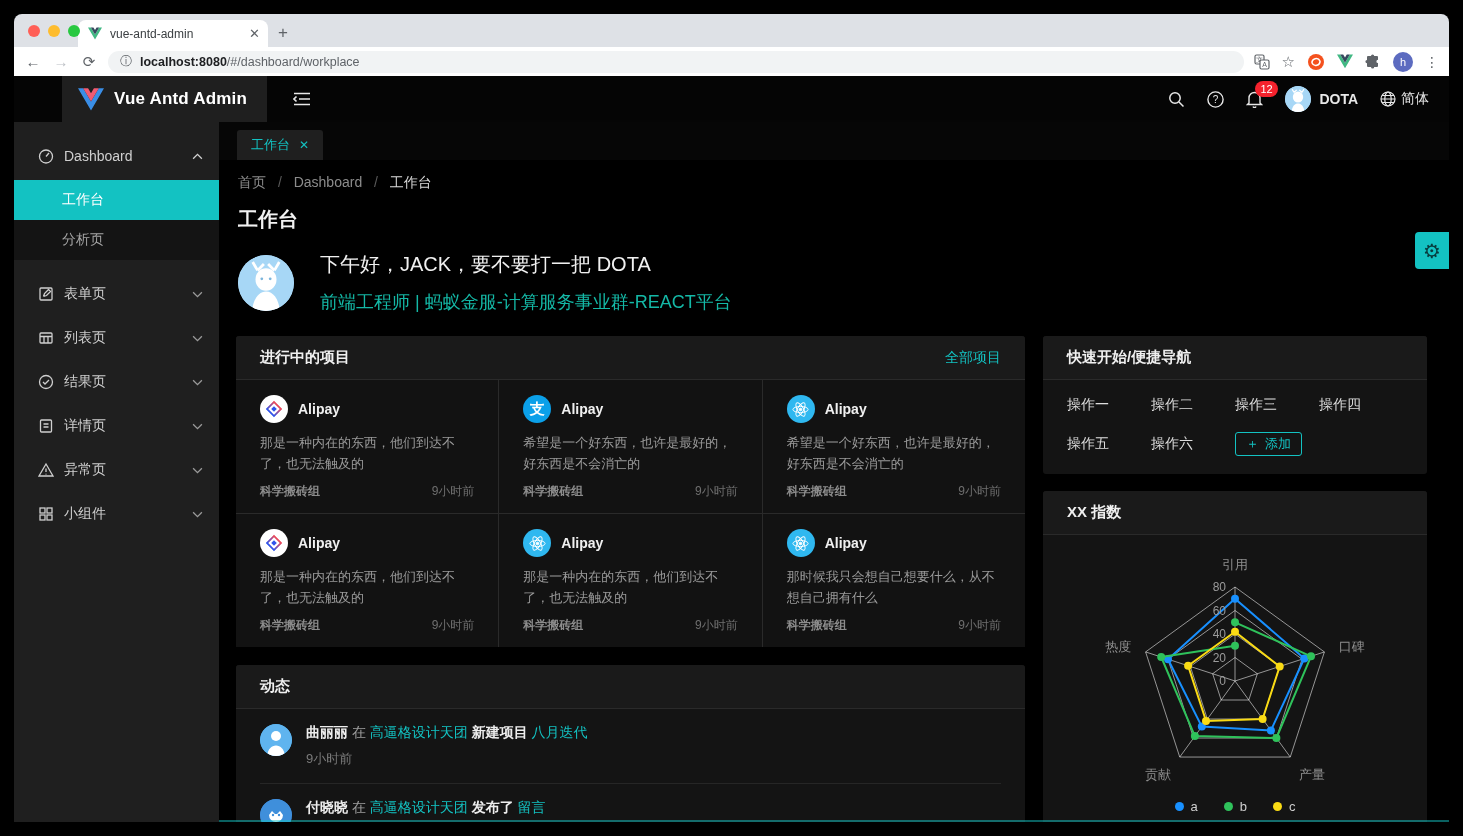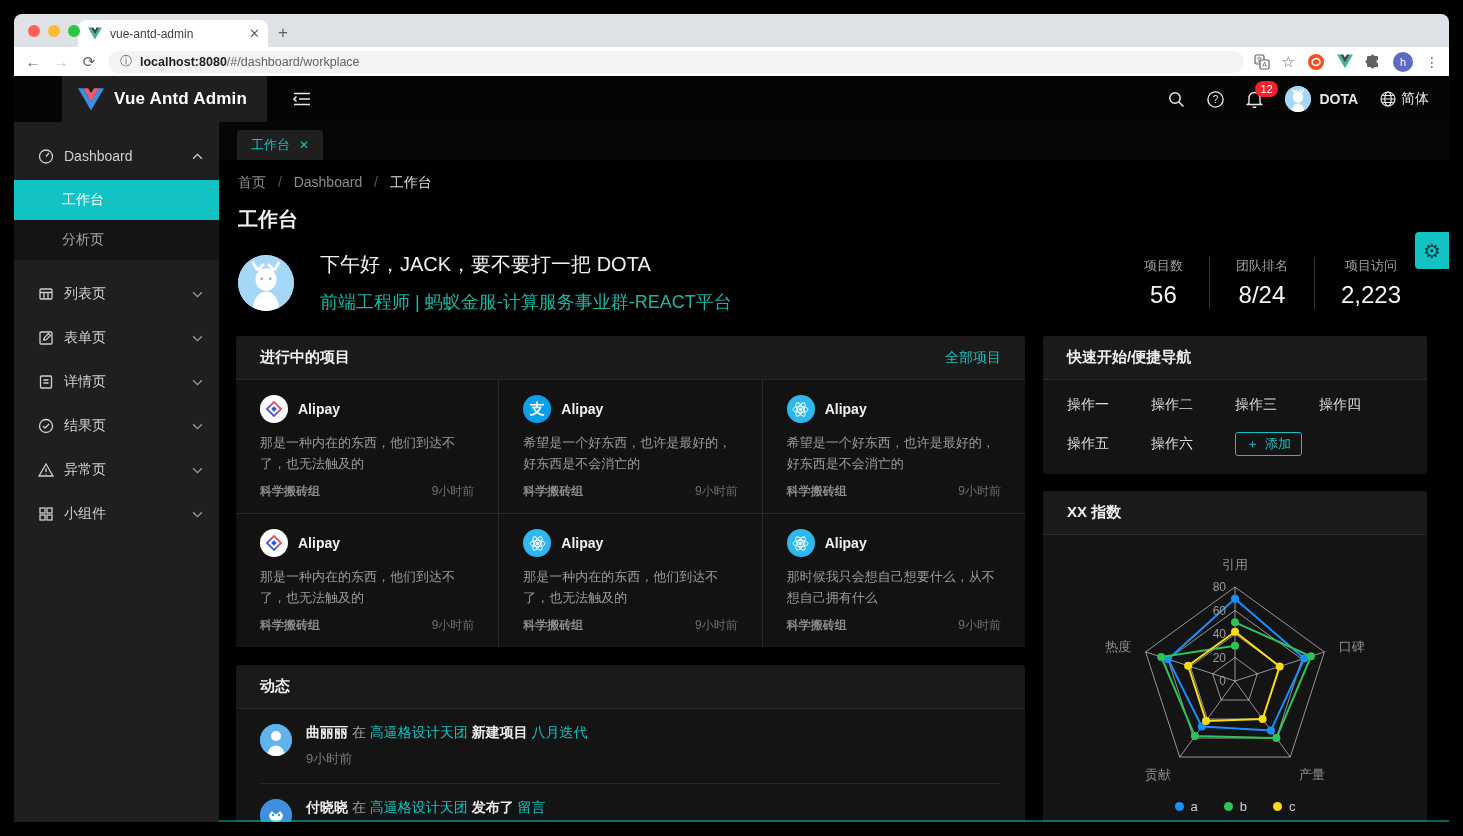--- a/index.html
+++ b/index.html
@@ -268,67 +268,67 @@
           </span>
         </div>
         <div class="submenu">
           <div class="smitem active">工作台</div>
           <div class="smitem">分析页</div>
         </div>
         <div style="height:10px"></div>
         <div class="mitem">
           <span>
               <svg width="16" height="16" viewBox="0 0 16 16" fill="none" stroke="#cfcfcf" stroke-width="1.3">
+                <rect x="2" y="2" width="12" height="12" rx="1"></rect>
+                <path d="m5.5 10.5 1-3 4-4 2 2-4 4-3 1"></path>
+              </svg>
+            </span>
+          <span class="lbl">表单页</span>
+          <span>
+              <svg width="11" height="7" viewBox="0 0 12 8" fill="none" stroke="#9a9a9a" stroke-width="1.5">
+                <path d="m1 1.5 5 5 5-5"></path>
+              </svg>
+            </span>
+        </div>
+        <div class="mitem">
+          <span>
+              <svg width="16" height="16" viewBox="0 0 16 16" fill="none" stroke="#cfcfcf" stroke-width="1.3">
                 <rect x="2" y="3" width="12" height="10" rx="1"></rect>
                 <path d="M2 6.5h12M6 6.5V13M10 6.5V13"></path>
               </svg>
             </span>
           <span class="lbl">列表页</span>
           <span>
               <svg width="11" height="7" viewBox="0 0 12 8" fill="none" stroke="#9a9a9a" stroke-width="1.5">
                 <path d="m1 1.5 5 5 5-5"></path>
               </svg>
             </span>
         </div>
         <div class="mitem">
           <span>
               <svg width="16" height="16" viewBox="0 0 16 16" fill="none" stroke="#cfcfcf" stroke-width="1.3">
-                <rect x="2" y="2" width="12" height="12" rx="1"></rect>
-                <path d="m5.5 10.5 1-3 4-4 2 2-4 4-3 1"></path>
-              </svg>
-            </span>
-          <span class="lbl">表单页</span>
+                <circle cx="8" cy="8" r="6.5"></circle>
+                <path d="m5 8 2 2 4-4"></path>
+              </svg>
+            </span>
+          <span class="lbl">结果页</span>
           <span>
               <svg width="11" height="7" viewBox="0 0 12 8" fill="none" stroke="#9a9a9a" stroke-width="1.5">
                 <path d="m1 1.5 5 5 5-5"></path>
               </svg>
             </span>
         </div>
         <div class="mitem">
           <span>
               <svg width="16" height="16" viewBox="0 0 16 16" fill="none" stroke="#cfcfcf" stroke-width="1.3">
                 <rect x="2.5" y="2" width="11" height="12" rx="1"></rect>
                 <path d="M5.5 6h5M5.5 9h5"></path>
               </svg>
             </span>
           <span class="lbl">详情页</span>
-          <span>
-              <svg width="11" height="7" viewBox="0 0 12 8" fill="none" stroke="#9a9a9a" stroke-width="1.5">
-                <path d="m1 1.5 5 5 5-5"></path>
-              </svg>
-            </span>
-        </div>
-        <div class="mitem">
-          <span>
-              <svg width="16" height="16" viewBox="0 0 16 16" fill="none" stroke="#cfcfcf" stroke-width="1.3">
-                <circle cx="8" cy="8" r="6.5"></circle>
-                <path d="m5 8 2 2 4-4"></path>
-              </svg>
-            </span>
-          <span class="lbl">结果页</span>
           <span>
               <svg width="11" height="7" viewBox="0 0 12 8" fill="none" stroke="#9a9a9a" stroke-width="1.5">
                 <path d="m1 1.5 5 5 5-5"></path>
               </svg>
             </span>
         </div>
         <div class="mitem">
           <span>
               <svg width="16" height="16" viewBox="0 0 16 16" fill="none" stroke="#cfcfcf" stroke-width="1.3">
                 <path d="M8 2 15 14H1Z"></path>
@@ -385,34 +385,20 @@
                 <path d="M14 11l-3.5-6M14 11l4.5-4.5M26 11l3.5-6M26 11l-4.5-4.5" stroke="#fff" stroke-width="2" fill="none"></path>
                 <ellipse cx="20" cy="17.5" rx="7.5" ry="8" fill="#fff"></ellipse>
                 <circle cx="17" cy="17" r="1" fill="#7db6dc"></circle>
                 <circle cx="23" cy="17" r="1" fill="#7db6dc"></circle>
                 <path d="M10 40c1-9 5-14 10-14s9 5 10 14Z" fill="#fff"></path>
               </svg>
           </span>
           <div class="greet-txt">
             <div class="greet-title">下午好，JACK，要不要打一把 DOTA</div>
             <div class="greet-sub">前端工程师 | 蚂蚁金服-计算服务事业群-REACT平台</div>
-          </div>
-          <div class="stats">
-            <div class="stat">
-              <div class="stat-label">项目数</div>
-              <div class="stat-value">56</div>
-            </div>
-            <div class="stat">
-              <div class="stat-label">团队排名</div>
-              <div class="stat-value">8/24</div>
-            </div>
-            <div class="stat">
-              <div class="stat-label">项目访问</div>
-              <div class="stat-value">2,223</div>
-            </div>
           </div>
         </div>
 
         <div class="main">
           <div class="col-left">
 
             <div class="card">
               <div class="card-hd">
                 <span class="card-title">进行中的项目</span>
                 <span class="link">全部项目</span>

